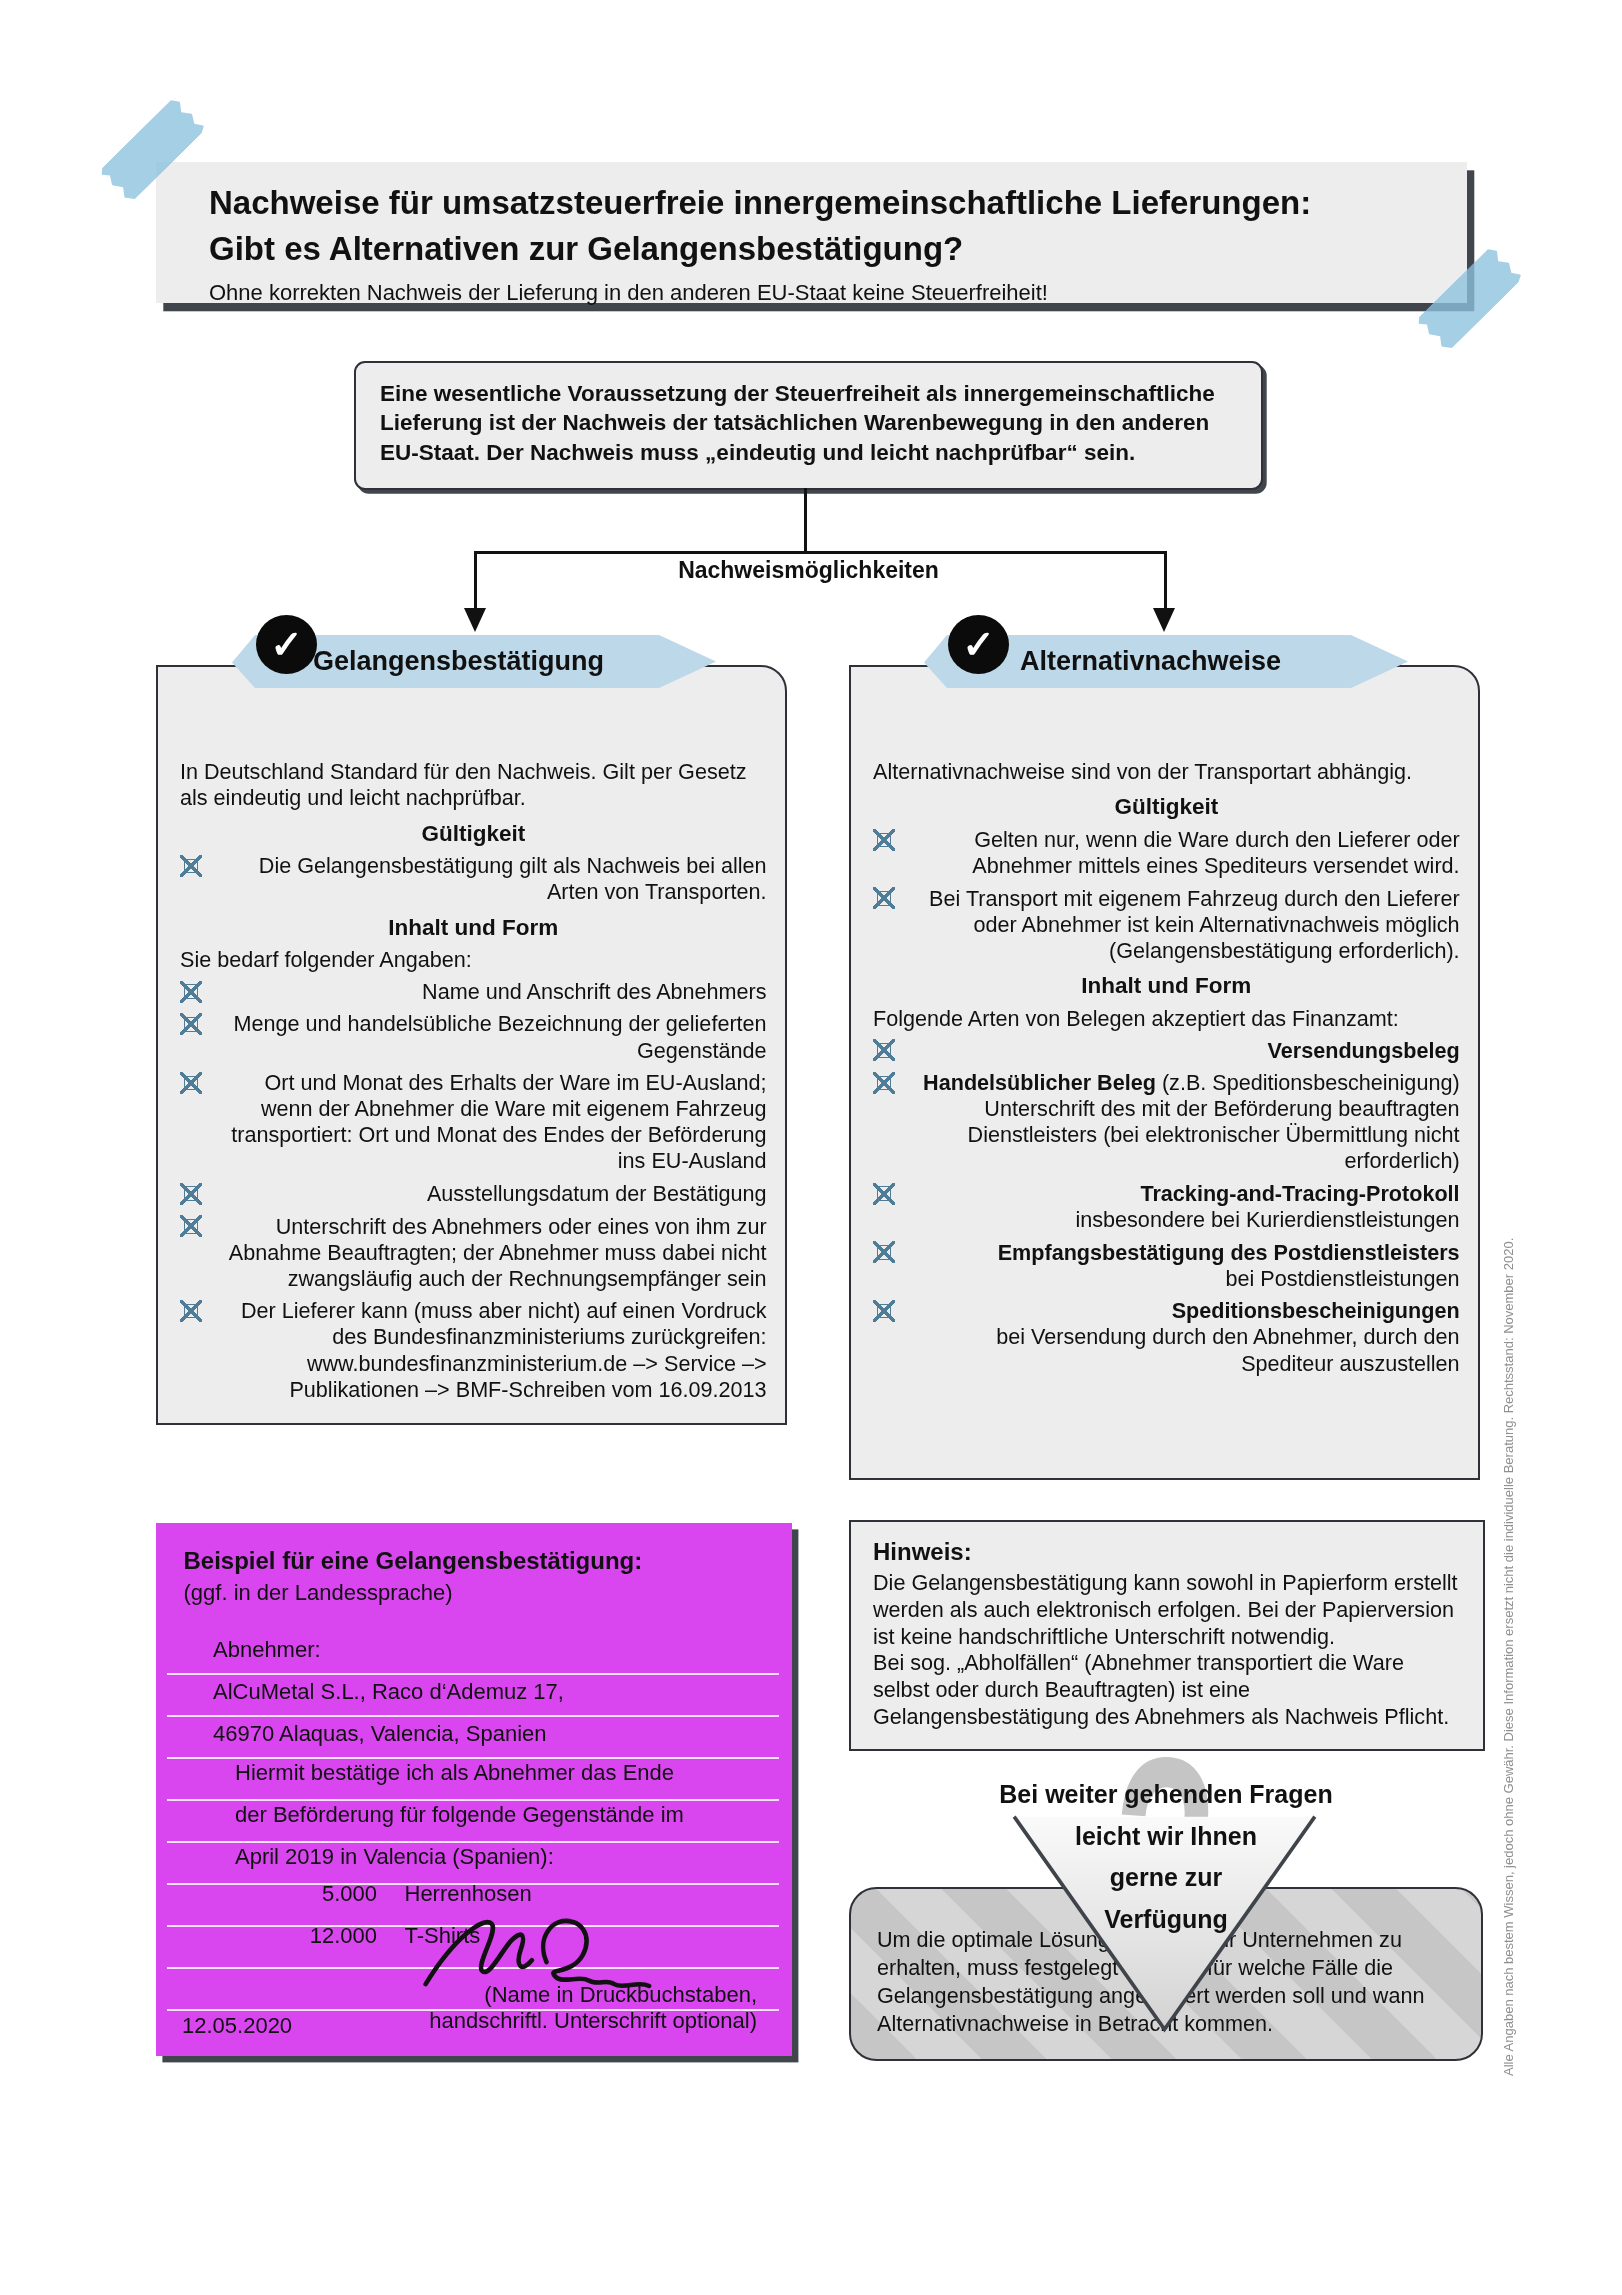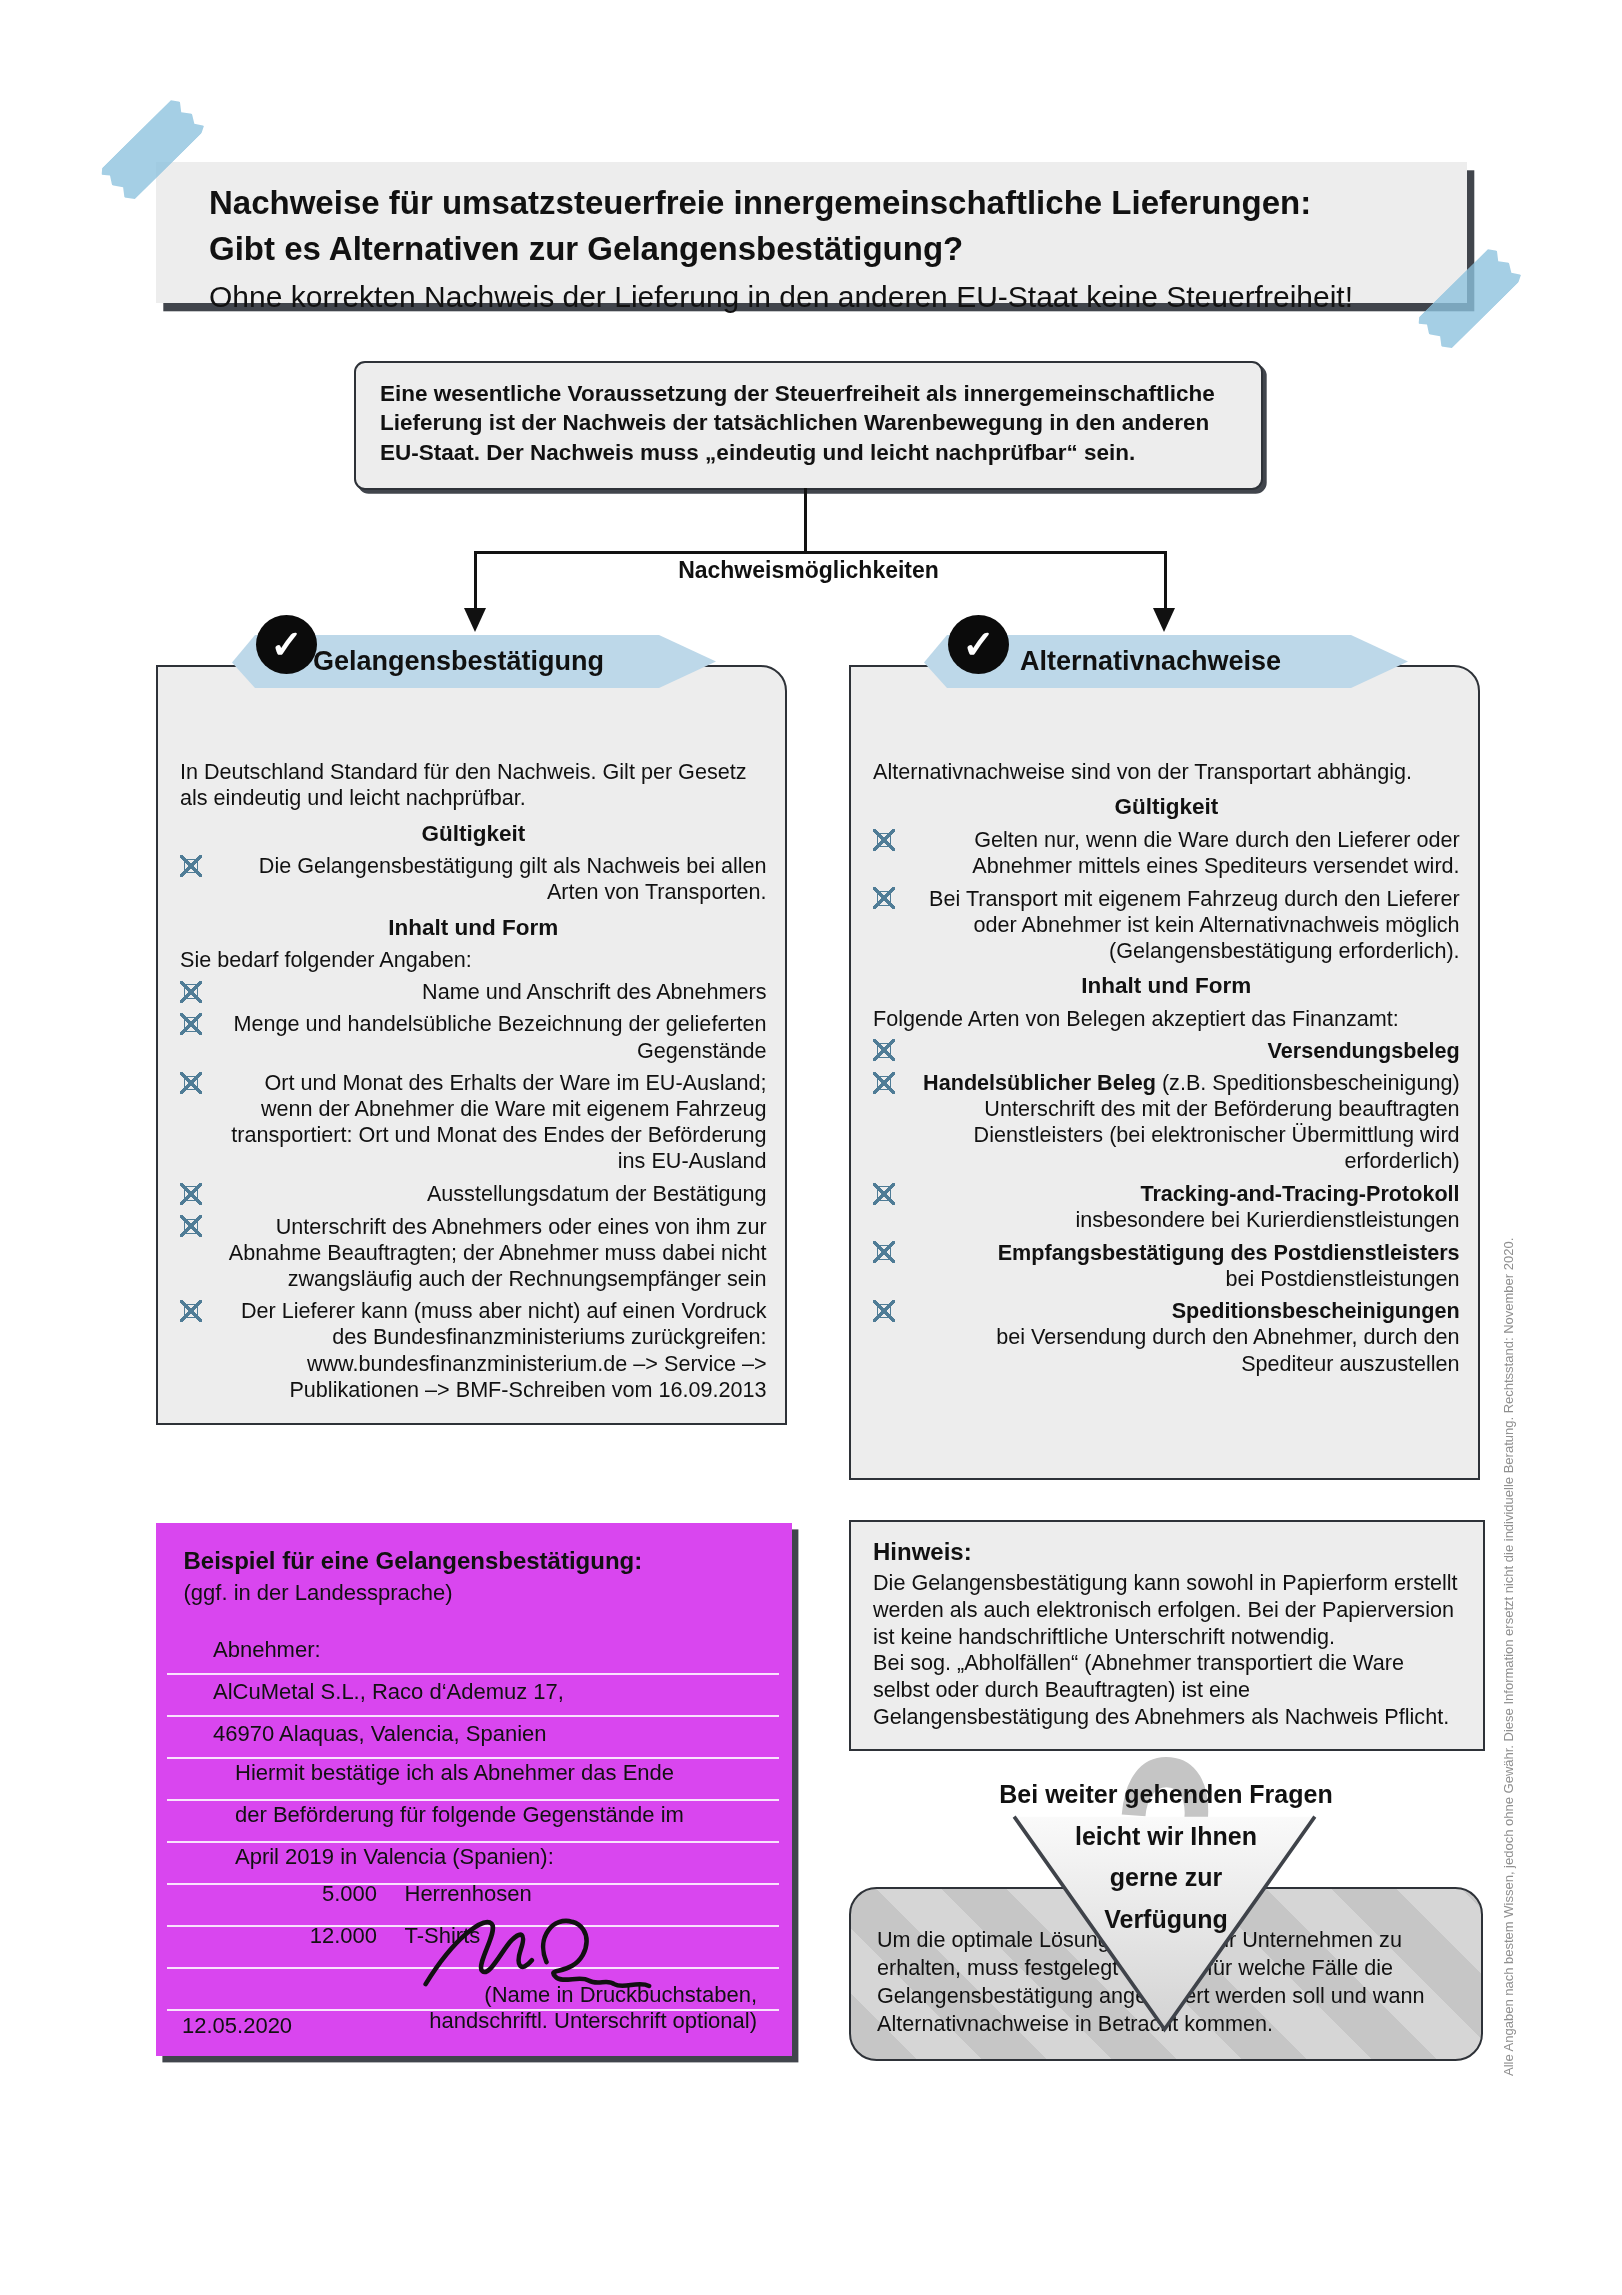--- a/index.html
+++ b/index.html
@@ -3,21 +3,21 @@
 <meta charset="utf-8">
 <style>
   html,body{margin:0;padding:0;background:#fff;}
   .page{position:relative;width:1623px;height:2296px;background:#ffffff;overflow:hidden;
         font-family:"Liberation Sans",sans-serif;color:#111;}
 
   
   .title-box{position:absolute;left:156px;top:162px;width:1311px;height:141px;background:#EDEDED;
              box-shadow:7.3px 8.3px 0 #41454C;box-sizing:border-box;padding:18.4px 18.4px 0 53px;z-index:2;}
   .title-line{font-size:33px;font-weight:bold;line-height:1.38;}
-  .subtitle{font-size:30px;margin-top:8.3px;}
+  .subtitle{font-size:22px;margin-top:8.3px;}
   .tape{position:absolute;width:107px;height:46px;background:rgba(140,194,222,0.78);z-index:3;
         clip-path:polygon(5% 0,95% 2%,100% 18%,94% 36%,100% 55%,95% 74%,100% 92%,93% 100%,6% 98%,0 80%,6% 62%,0 42%,5% 24%,0 10%);}
   #tape-top-left{left:99px;top:127px;transform:rotate(-45deg);}
   #tape-bottom-right{left:1416px;top:276px;transform:rotate(-45deg);}
 
   
   .intro-box{position:absolute;left:354px;top:361px;width:909px;height:129px;background:#EDEDED;
              border:2.8px solid #2E3238;border-radius:11px;box-sizing:border-box;box-shadow:3.7px 3.7px 0 #41454C;
              padding:15.6px 24px;font-size:22.5px;font-weight:bold;line-height:1.32;}
 
@@ -182,21 +182,21 @@
     </ul>
     <div class="sec-heading">Inhalt und Form</div>
     <p>Folgende Arten von Belegen akzeptiert das Finanzamt:</p>
     <ul class="blist">
       <li>
         <span class="chk"></span>
         <span class="btext"><span class="doc-title">Versendungsbeleg</span><span></span><br></span>
       </li>
       <li>
         <span class="chk"></span>
-        <span class="btext"><span class="doc-title">Handelsüblicher Beleg</span><span> (z.B. Speditionsbescheinigung)</span><br><span>Unterschrift des mit der Beförderung beauftragten Dienstleisters (bei elektronischer Übermittlung wird erforderlich)</span></span>
+        <span class="btext"><span class="doc-title">Handelsüblicher Beleg</span><span> (z.B. Speditionsbescheinigung)</span><br><span>Unterschrift des mit der Beförderung beauftragten Dienstleisters (bei elektronischer Übermittlung nicht erforderlich)</span></span>
       </li>
       <li>
         <span class="chk"></span>
         <span class="btext"><span class="doc-title">Tracking-and-Tracing-Protokoll</span><span></span><br><span>insbesondere bei Kurierdienstleistungen</span></span>
       </li>
       <li>
         <span class="chk"></span>
         <span class="btext"><span class="doc-title">Empfangsbestätigung des Postdienstleisters</span><span></span><br><span>bei Postdienstleistungen</span></span>
       </li>
       <li>

